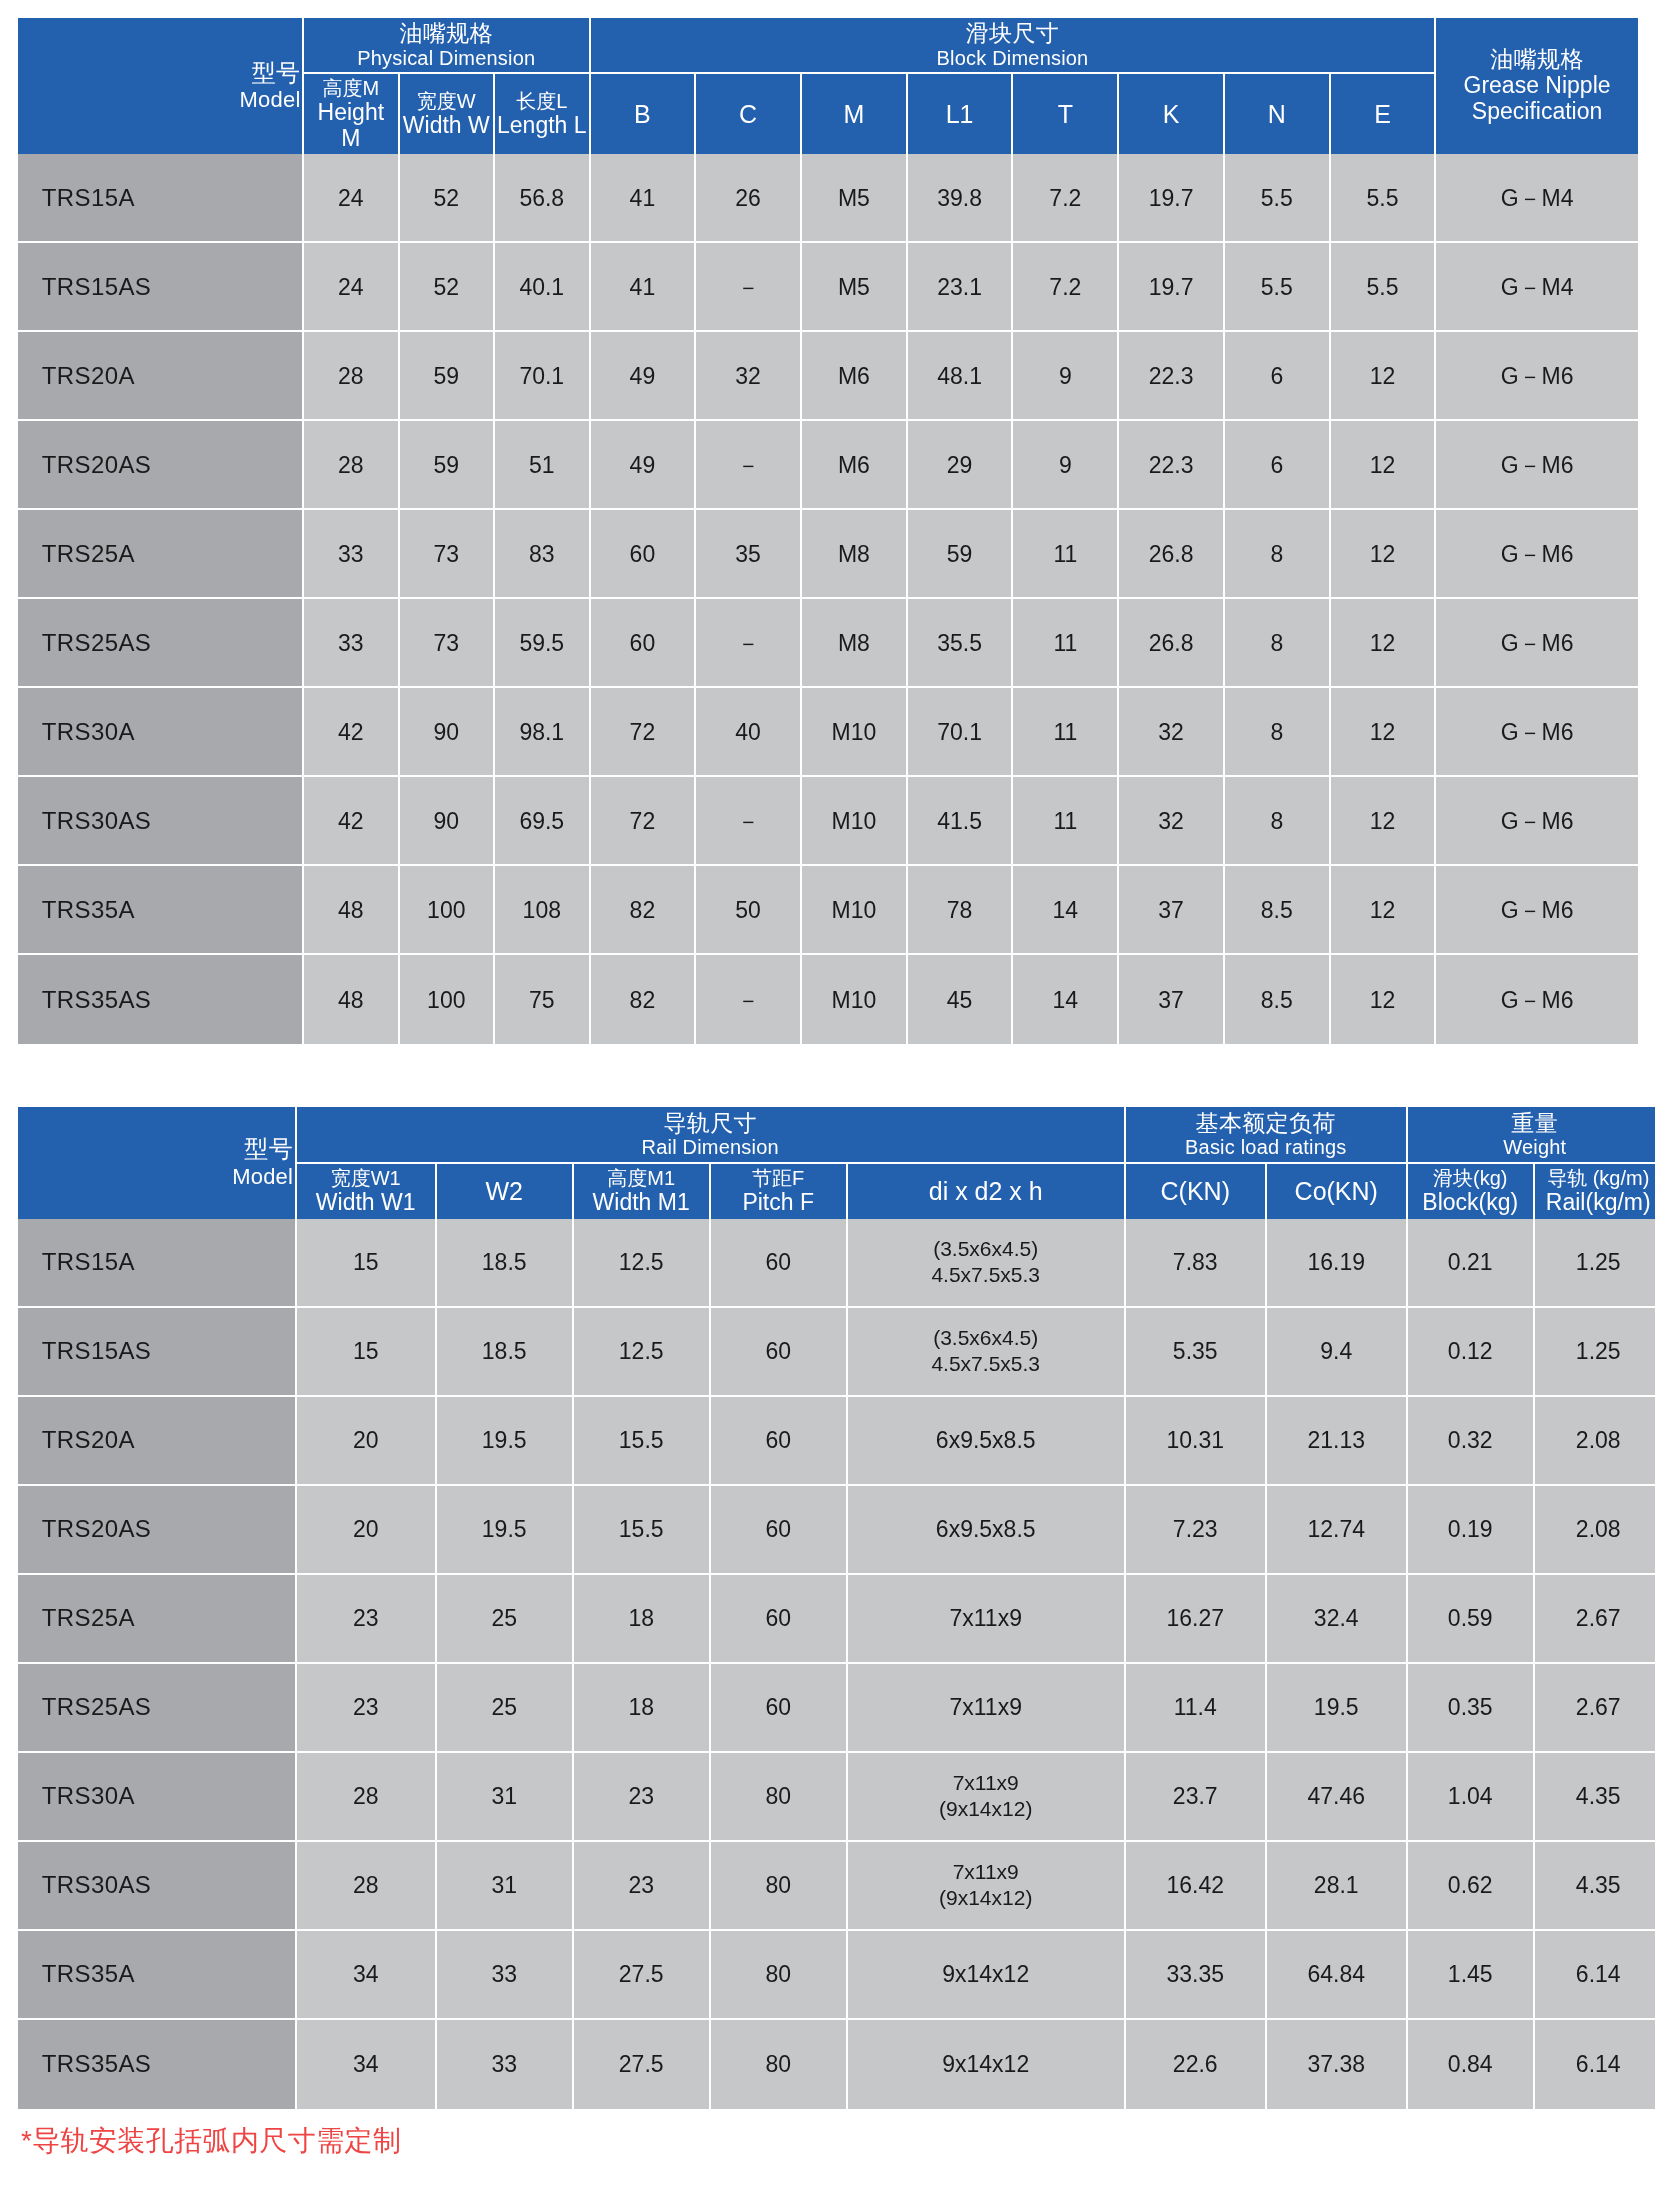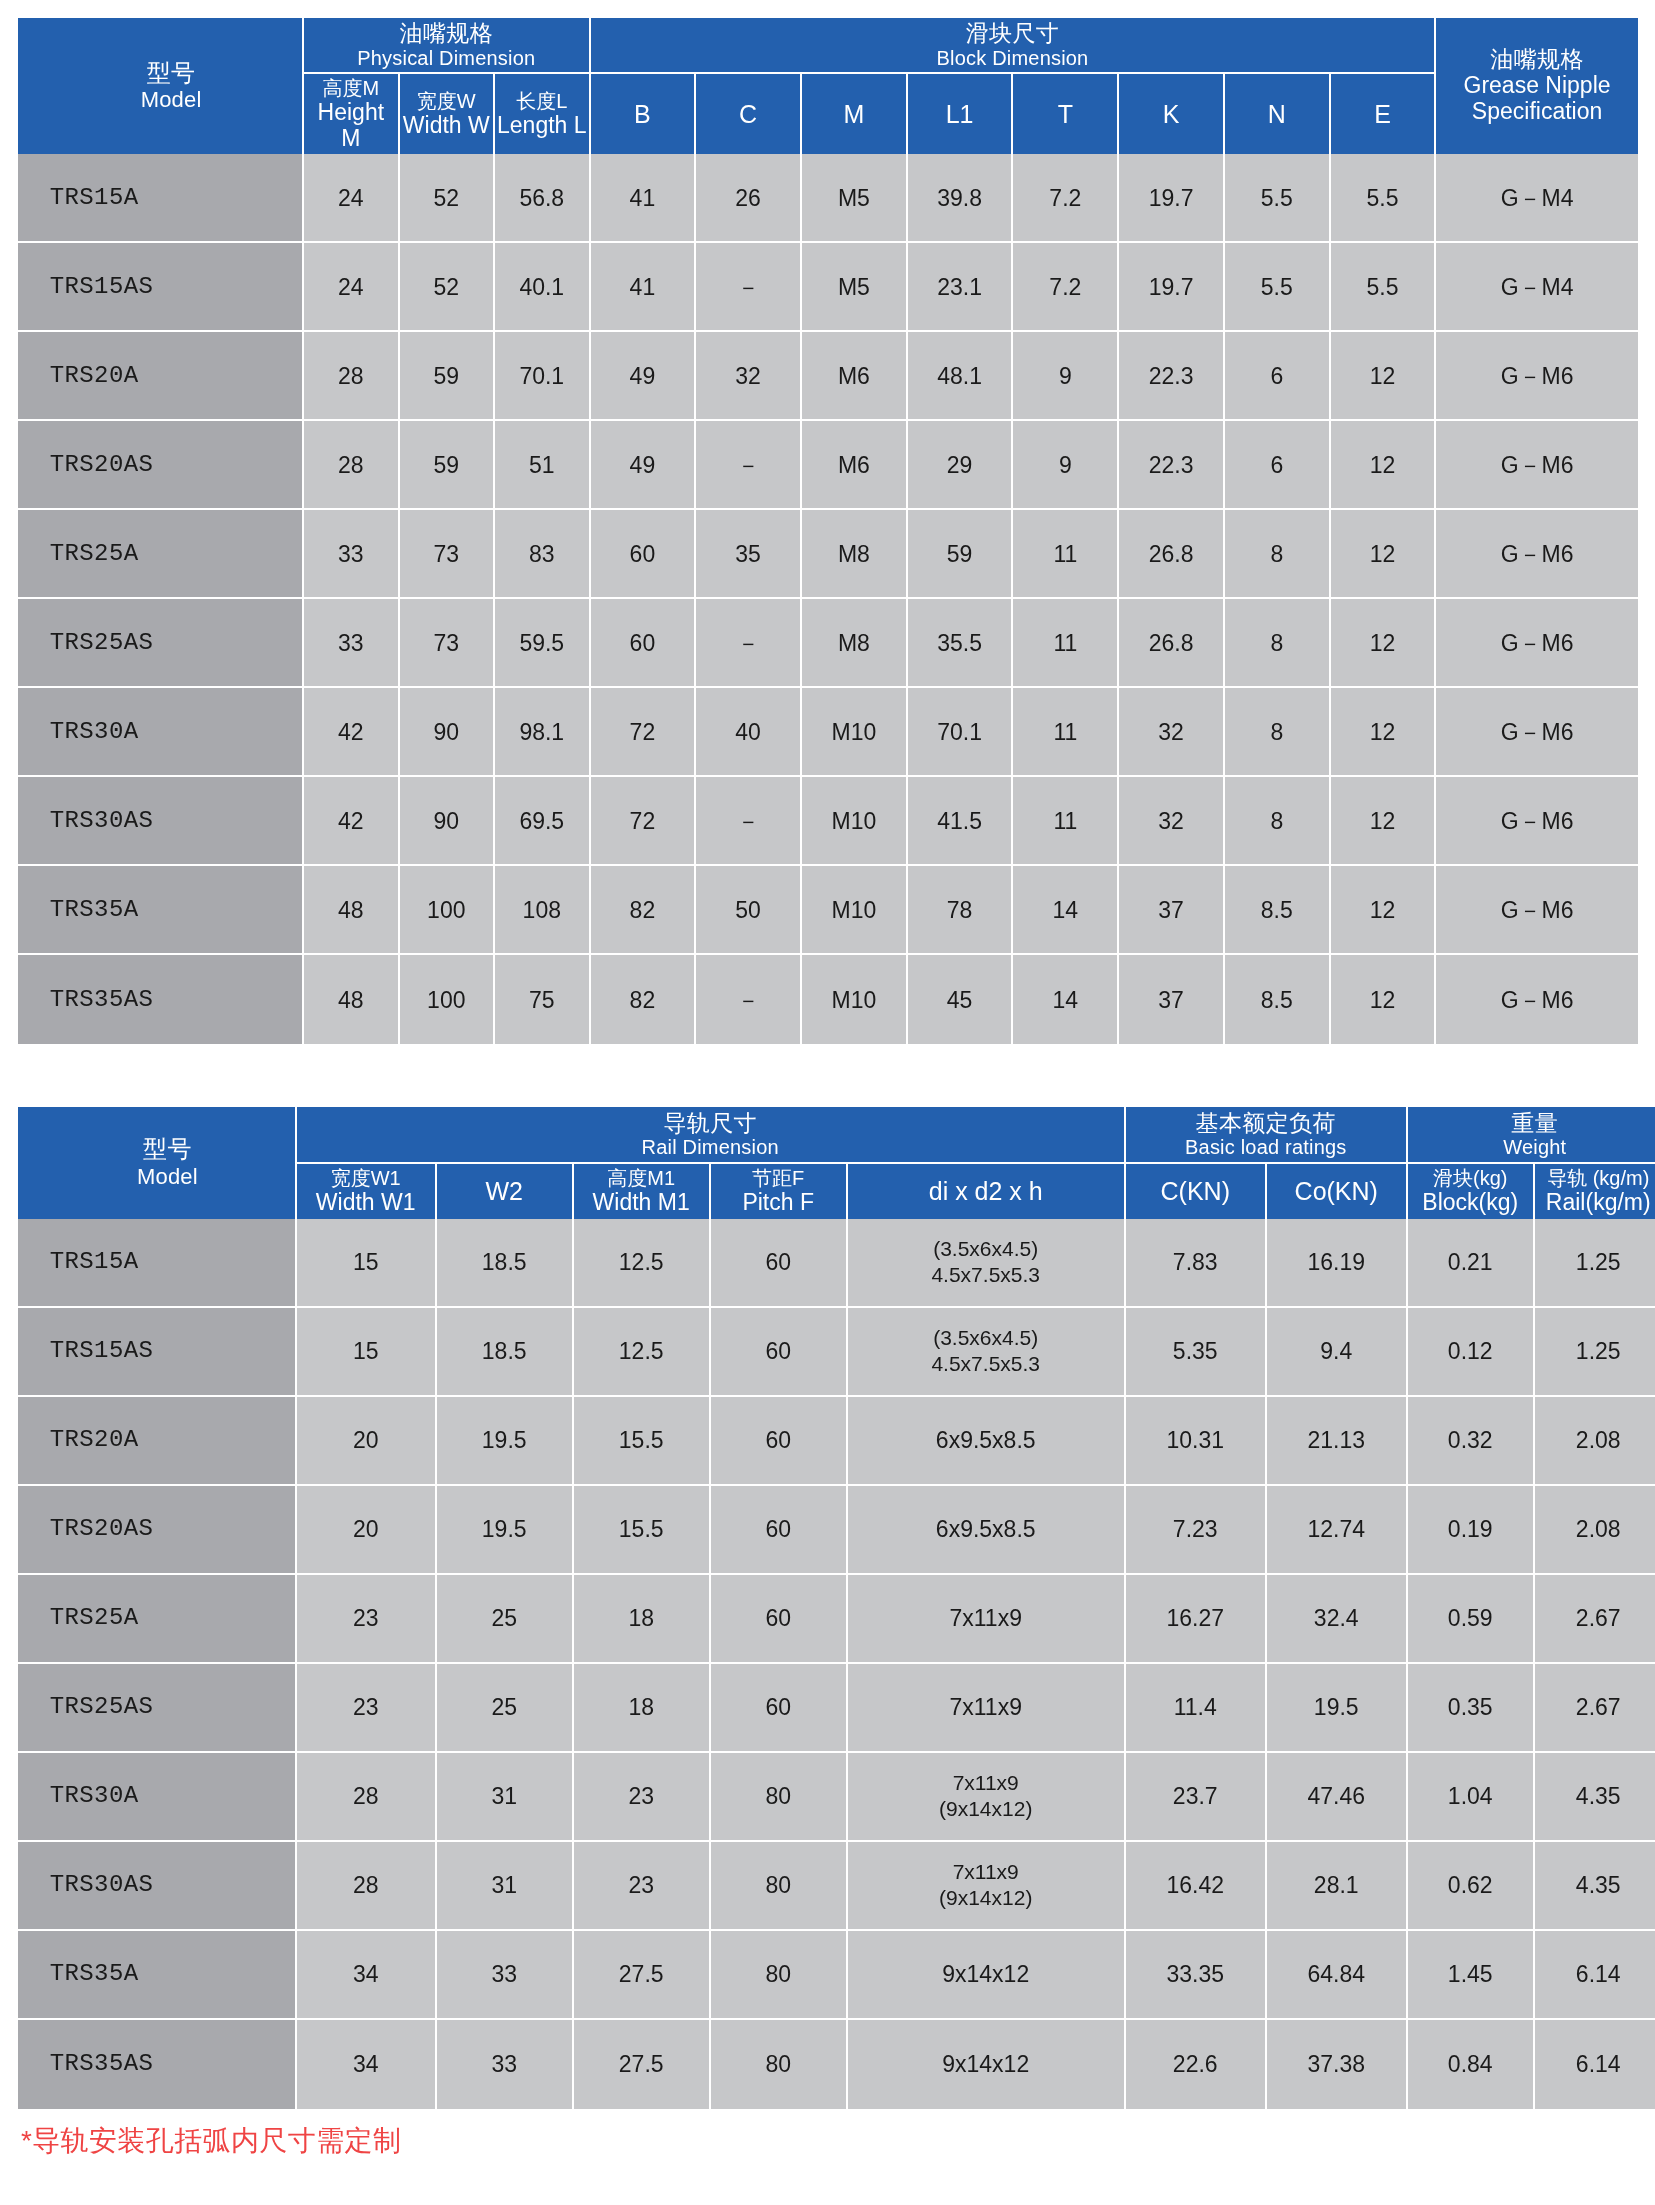--- a/index.html
+++ b/index.html
@@ -32,21 +32,21 @@
   th.no-r { border-right: none; }
   th.no-b { border-bottom: none; }
 
   .cn  { font-size: 23px; display: block; letter-spacing: 0.4px; }
   .en  { font-size: 20px; display: block; letter-spacing: 0.2px; }
   .en-sm { font-size: 23px; display: block; letter-spacing: 0; }
   .cn-sm { font-size: 20px; display: block; }
   .sym { font-size: 25px; display: block; }
 
   th.model-head {
-    text-align: center;
+    text-align: right;
     padding-left: 24px;
     vertical-align: middle;
     border-bottom: none;
   }
   th.model-head .cn { font-size: 24px; margin-bottom: 1.6px; }
   th.model-head .en { font-size: 22px; }
 
   
   td {
     background: #C6C7C9;
@@ -57,24 +57,23 @@
     border-right: 2.4px solid #ffffff;
     border-bottom: 2.4px solid #ffffff;
     line-height: 1.25;
   }
   td.no-r { border-right: none; }
   tr:last-child td { border-bottom: none; margin-left: 12px; }
 
   td.model-cell {
     background: #A8A9AD;
     text-align: left;
-    padding-left: 32px;
+    padding-left: 24px;
     font-size: 24px;
     letter-spacing: 0.4px;
-    font-family: Liberation Mono, monospace;
   }
 
   .t1 tbody tr { height: 89px; }
   .t2 tbody tr { height: 89px; }
 
   .spacer { height: 63px; }
 
   .footnote {
     font-size: 28px;
     color: #ef4444;

